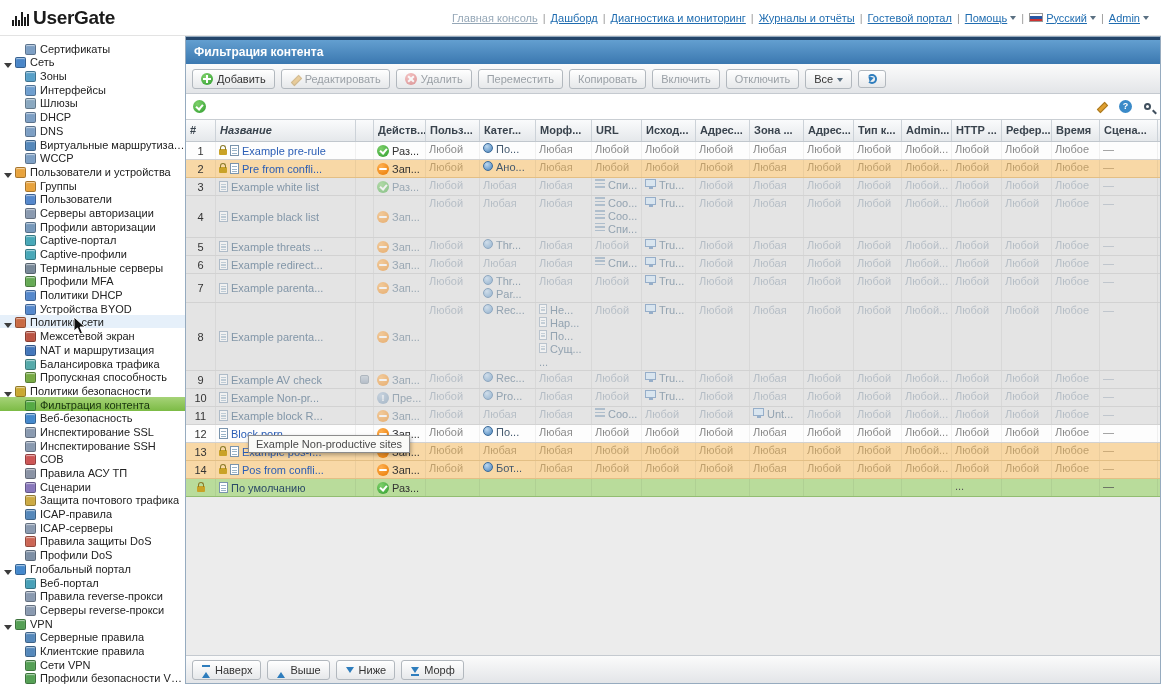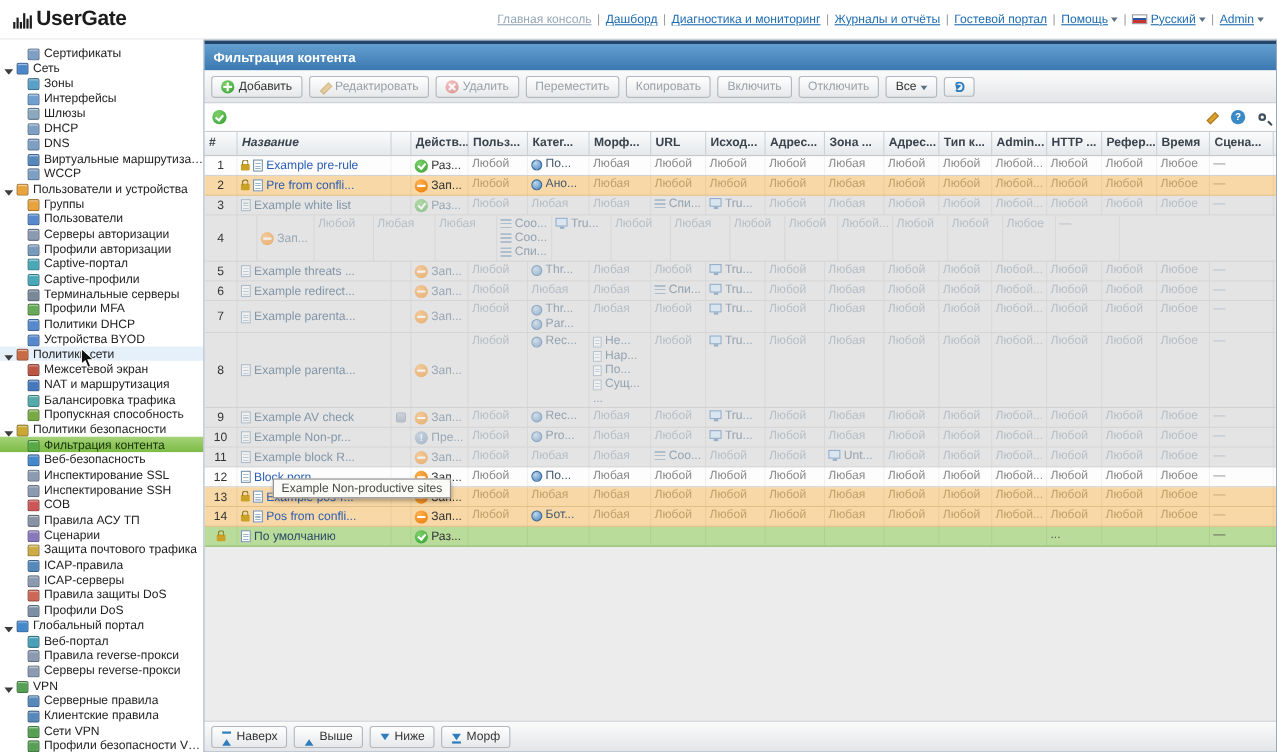--- a/index.html
+++ b/index.html
@@ -73,21 +73,21 @@
   .td.ctr{flex-direction:row;align-items:center;justify-content:center;gap:2px}
   .nm{color:#2a5db5;overflow:hidden}
   .tr.disabled .nm{color:#8296a8}
   .tr.default .nm{color:#2b4a66}
   .al{color:#333}
   .tr.disabled .al{color:#9aa8b4}
   .tr.disabled .ico{opacity:.5}
   .filler{color:#8a8a8a}
   .tr.disabled .filler{color:#b6bec6}
   .tr.orange .filler{color:#bfa06e}
-  .cell-item{display:flex;align-items:center;gap:3px;line-height:13px}
+  .cell-item{display:flex;align-items:flex-start;gap:3px;line-height:13px}
   .cell-item span{color:#44596e}
   .tr.disabled .cell-item span{color:#93a3b1}
   .val{color:#555}
   .row-num{color:#333}
 
   .footerbar{height:28px;flex:none;display:flex;align-items:center;padding:0 6px;
     background:linear-gradient(#fbfbfb,#e3e5e8);border-top:1px solid #c5cad0}
 
   .tooltip{position:absolute;left:62px;top:398px;z-index:20;background:#fafaf7;border:1px solid #8c8c8c;
     box-shadow:1px 2px 4px rgba(0,0,0,.three);box-shadow:1px 2px 4px rgba(0,0,0,.3);
@@ -657,20 +657,24 @@
               <span class="filler">Любое</span>
             </div>
             <div class="td col-scenario" style="width: 58px;">
               <span class="filler">—</span>
             </div>
           </div>
           <div class="tr disabled">
             <div class="td col-num ctr" style="width: 30px;">
               <span class="row-num">4</span>
             </div>
+            <div class="td col-name hrow" style="width: 140px;">
+              <span class="ico i-doc"></span>
+              <span class="nm">Example black list</span>
+            </div>
             <div class="td col-opt ctr" style="width: 18px;"></div>
             <div class="td col-action hrow" style="width: 52px;">
               <span class="ico i-deny"></span>
               <span class="al">Зап...</span>
             </div>
             <div class="td col-users" style="width: 54px;">
               <span class="filler">Любой</span>
             </div>
             <div class="td col-categories" style="width: 56px;">
               <span class="filler">Любая</span>

